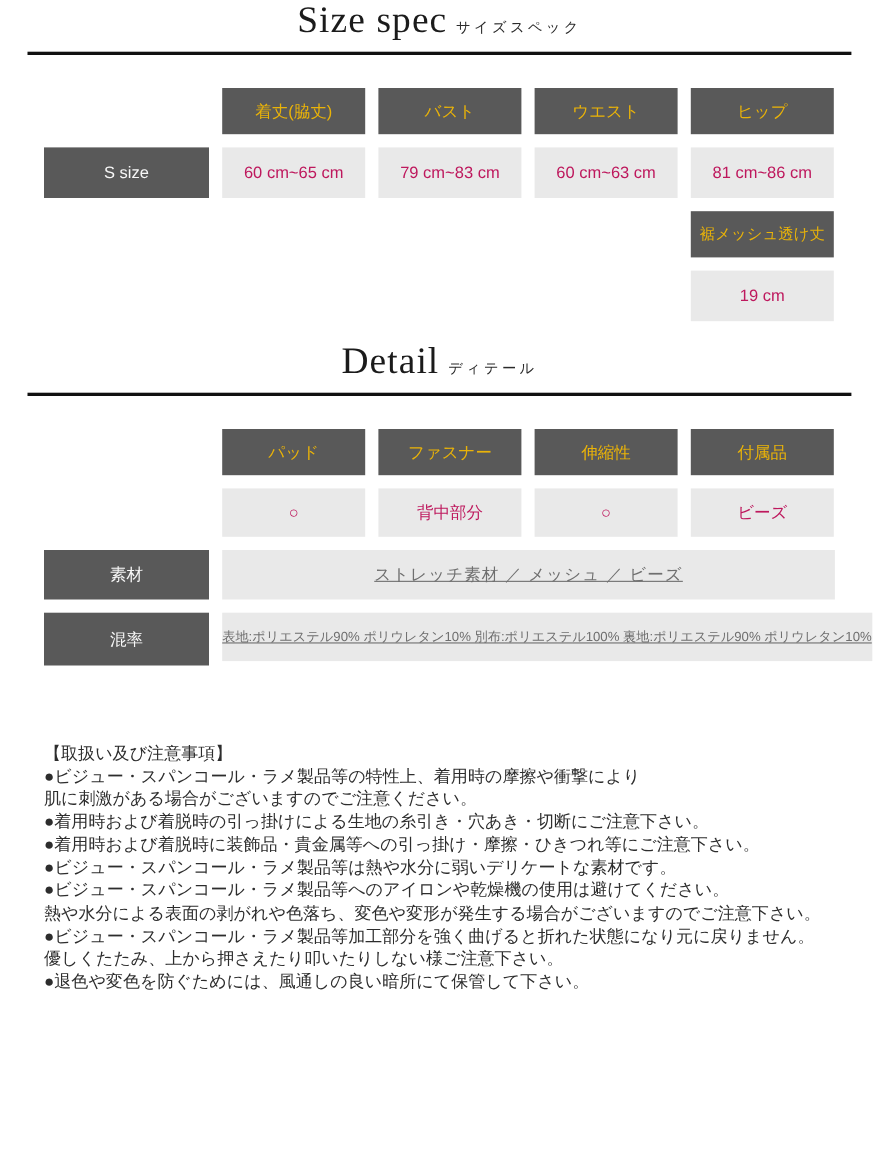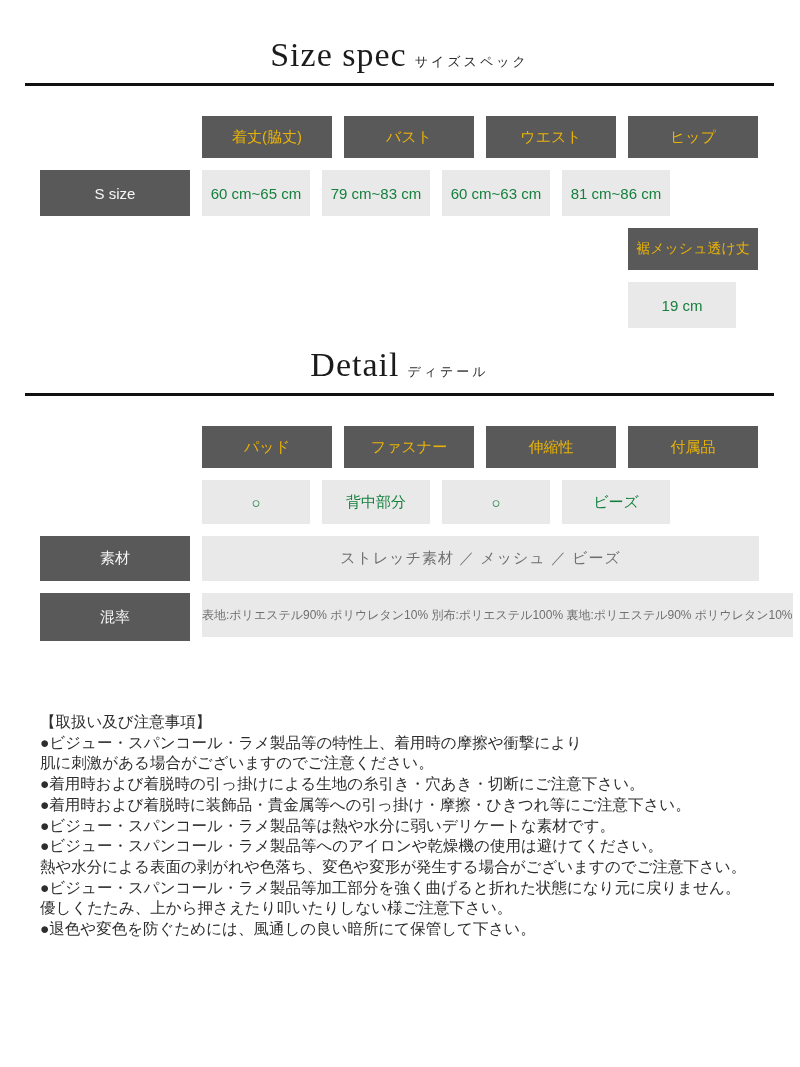--- a/index.html
+++ b/index.html
@@ -7,21 +7,21 @@
   body {
     width: 800px;
     font-family: "Liberation Sans", "DejaVu Sans", sans-serif;
     color: #333333;
     -webkit-font-smoothing: antialiased;
   }
   .page { width: 800px; min-height: 1067px; padding: 0 41px 40px 40px; overflow: hidden; }
 
   
   .sec-head { text-align: center; }
-  .sec-head.first { padding-top: 36px; }
+  .sec-head.first { }
   .sec-title-en {
     font-family: "Liberation Serif", "DejaVu Serif", serif;
     font-size: 34px; color: #1b1b1b; letter-spacing: 1px; font-weight: 400;
   }
   .sec-title-jp { font-size: 13px; color: #2a2a2a; letter-spacing: 3px; margin-left: 8px; }
   .rule {
     border: none; border-top: 3px solid #111111;
     margin: 9px -15px 0 -15px; height: 0;
   }
 
@@ -35,35 +35,35 @@
     display: flex; align-items: center; justify-content: center;
     font-size: 15px;
   }
   .rlabel {
     width: 150px; flex: none; height: 46px;
     background: #595959; color: #f7f7f7;
     display: flex; align-items: center; justify-content: center;
     font-size: 15px;
   }
   .vcell {
-    width: 108px; flex: none; height: 46px;
-    background: #e9e9e9; color: #15803d;
+    width: 130px; flex: none; height: 46px;
+    background: #e9e9e9; color: #be185d;
     display: flex; align-items: center; justify-content: center;
     font-size: 15px;
   }
   .hem-row { margin-left: 588px; align-items: center; }
   .hem-head { width: 130px; height: 42px; font-size: 14px; }
 
   .detail .vcell { height: 44px; }
   .wide-label { height: 45px; }
   .wide-val {
     flex: 1 1 auto; height: 45px;
     background: #e9e9e9; color: #6f6f6f;
     display: flex; align-items: center; justify-content: center;
-    font-size: 15px; letter-spacing: 1px;
+    font-size: 15px; letter-spacing: 1px; text-decoration: underline;
   }
   .mix-label { height: 48px; }
   .mix-val { height: 44px; font-size: 12px; letter-spacing: 0; white-space: nowrap; }
 
   
   .notes { margin-top: 71px; font-size: 15.5px; line-height: 20.7px; color: #2d2d2d; }
   .notes div { white-space: nowrap; }
 </style>
 </head>
 <body>

